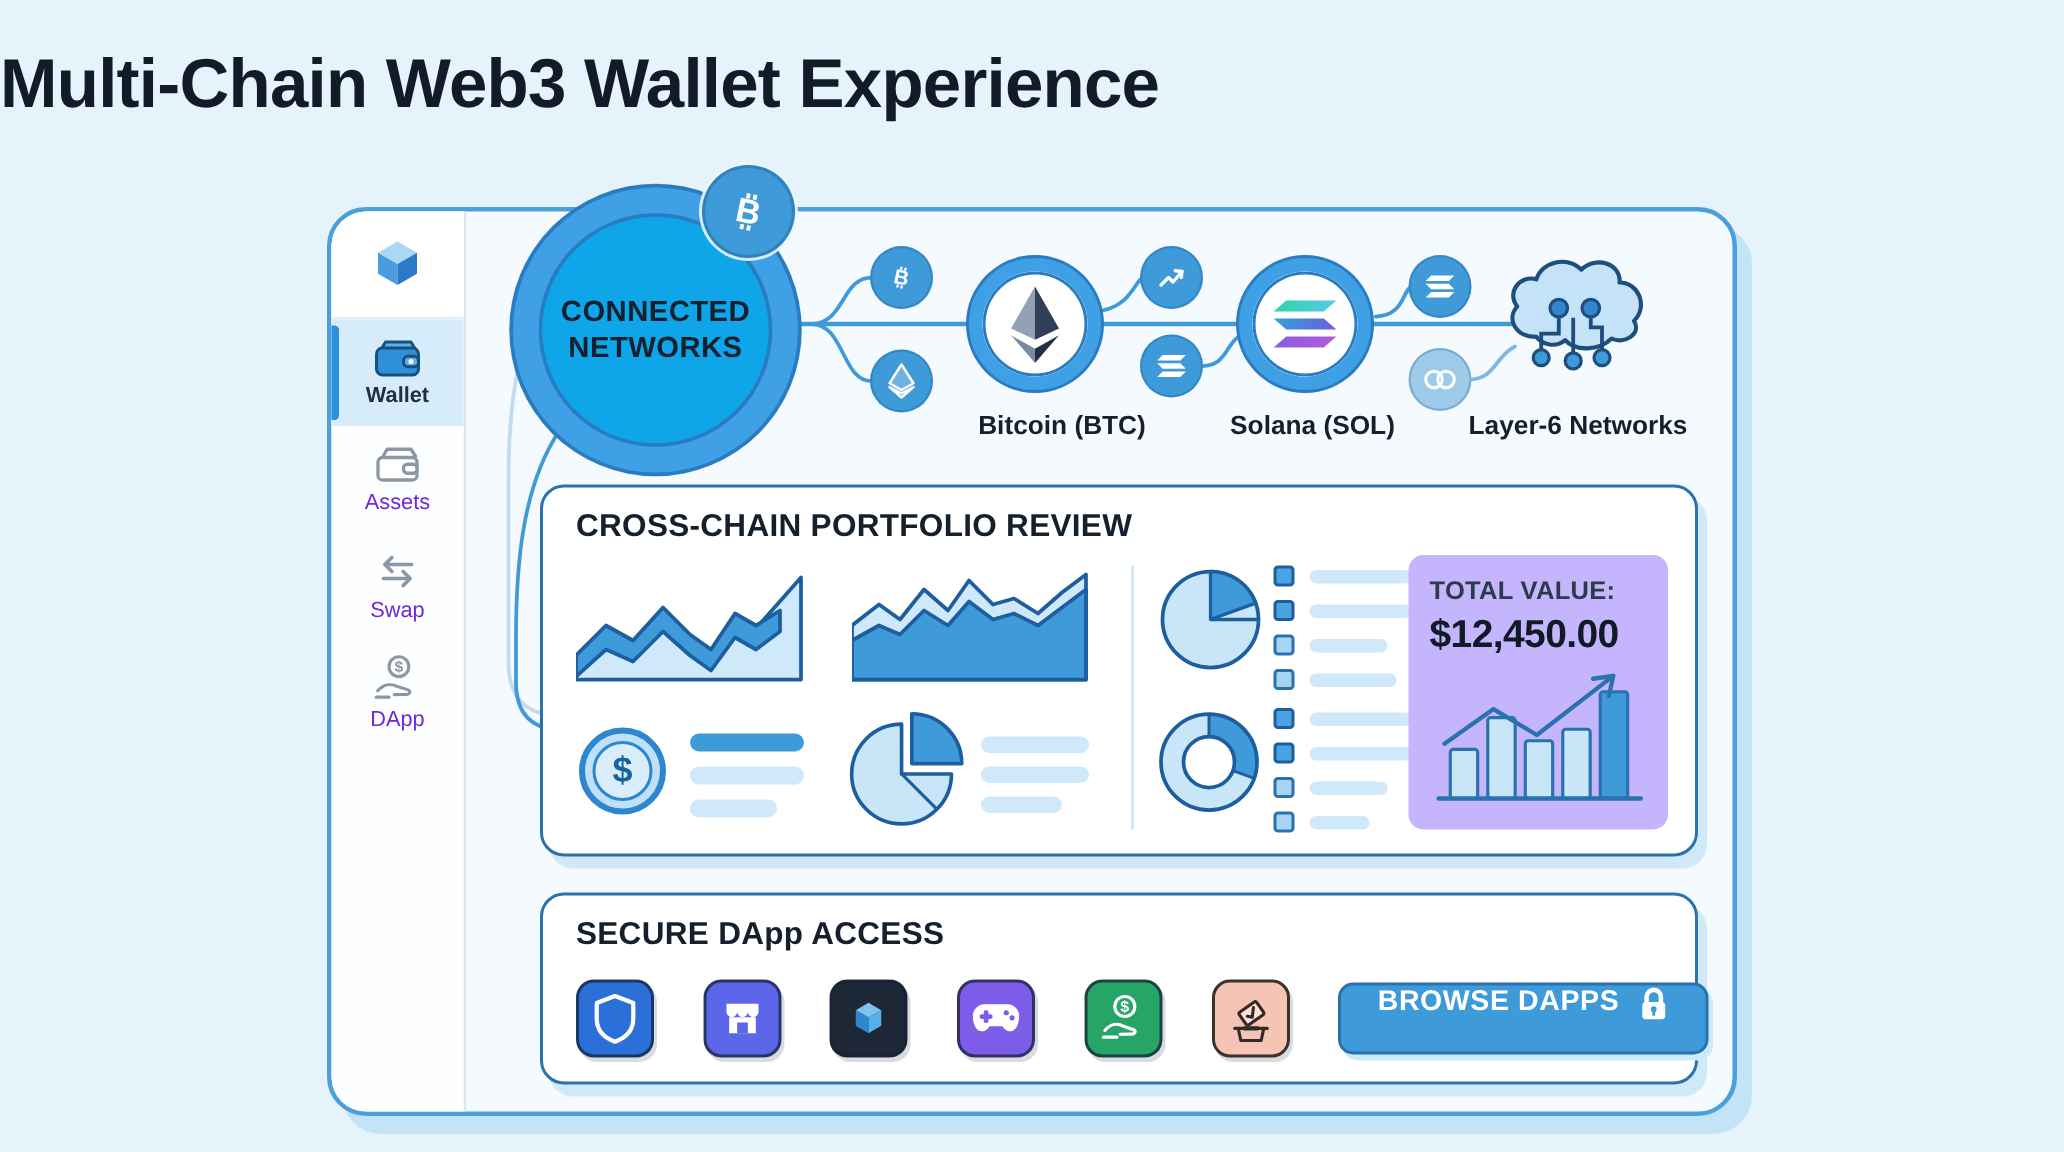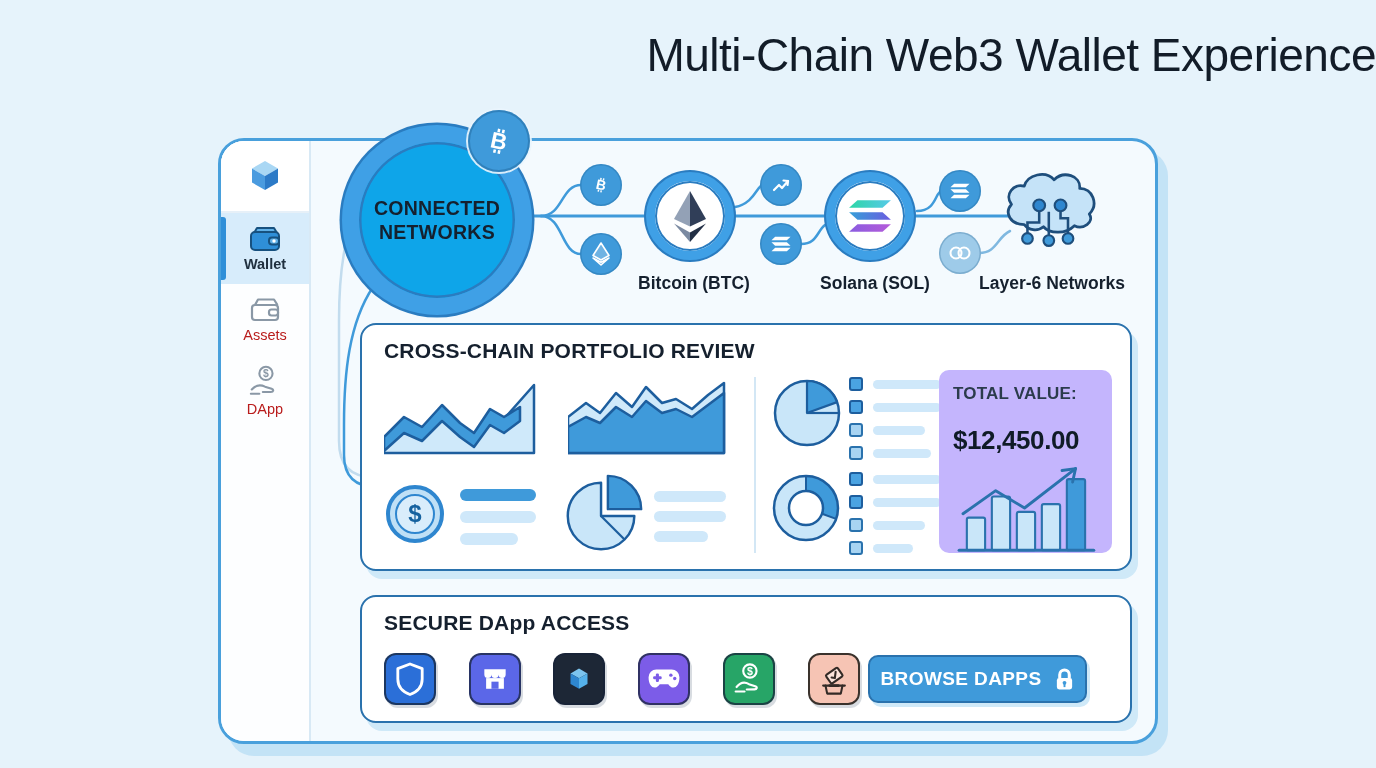--- a/index.html
+++ b/index.html
@@ -1,34 +1,34 @@
 <!DOCTYPE html>
 <html><head>
 <meta charset="utf-8">
 <style>
   * { margin:0; padding:0; box-sizing:border-box; }
   body { font-family:"Liberation Sans", sans-serif; }
   .stage { position:relative; width:1376px; height:768px; background:#e6f3fb; overflow:hidden; }
   .abs { position:absolute; }
 
-  .page-title { position:absolute; top:28px; left:0; width:100%; text-align:right;
-    font-size:46px; font-weight:normal; color:#121c28; letter-spacing:-0.5px; }
+  .page-title { position:absolute; top:28px; left:0; width:100%; text-align:left;
+    font-size:46px; font-weight:bold; color:#121c28; letter-spacing:-0.5px; }
 
   .panel { position:absolute; left:218px; top:138px; width:940px; height:606px;
     background:#f4fafe; border:3px solid #49a0dc; border-radius:26px;
     box-shadow:10px 12px 0 rgba(166,214,243,.55); display:flex; }
 
   
   .sidebar { width:90px; flex:0 0 90px; background:#fdfeff; border-right:2px solid #d8e9f5;
     border-radius:23px 0 0 23px; display:flex; flex-direction:column; align-items:center; }
   .logo-box { width:100%; height:72px; display:flex; align-items:center; justify-content:center;
     border-bottom:2px solid #e6f0f8; background:#fff; border-radius:23px 0 0 0; }
   .nav-item { position:relative; width:100%; height:71px; display:flex; flex-direction:column;
     align-items:center; justify-content:center; gap:3px; cursor:pointer; }
-  .nav-item span { font-size:14.5px; color:#b91c1c; }
+  .nav-item span { font-size:14.5px; color:#6d28d9; }
   .nav-item.active { background:#d7ecfb; }
   .nav-item.active::before { content:""; position:absolute; left:0; top:4px; bottom:4px;
     width:5px; background:#2f8fd8; border-radius:0 3px 3px 0; }
   .nav-item.active span { color:#20303f; font-weight:bold; }
   .nav-settings { margin-top:auto; margin-bottom:16px; }
 
   
   .content { position:relative; flex:1; }
   .connectors { position:absolute; left:0; top:0; z-index:0; overflow:visible; }
 
@@ -75,30 +75,30 @@
 
   .legend { position:absolute; display:flex; flex-direction:column; gap:9px; }
   .legend .row { display:flex; align-items:center; gap:10px; }
   .legend .sq { width:14px; height:14px; border-radius:3px; border:2px solid #2a72ad; background:#a8d4f2; }
   .legend .sq.dark { background:#4aa3e2; border-color:#1d5e9e; }
   .legend .lb { height:9px; border-radius:4.5px; background:#cfe8fa; }
 
   .total-box { position:absolute; left:577px; top:45px; width:173px; height:183px;
     background:#c4b5fd; border-radius:10px; padding:14px 14px 8px; }
   .total-box .tl { font-size:17px; color:#2b3b4c; font-weight:bold; letter-spacing:.2px; }
-  .total-box .tv { font-size:26px; color:#101b27; font-weight:bold; margin-top:21px; letter-spacing:-0.4px; }
+  .total-box .tv { font-size:26px; color:#101b27; font-weight:bold; margin-top:3px; letter-spacing:-0.4px; }
 
   .tile { position:absolute; top:56px; width:52px; height:52px; border-radius:12px;
     border:2px solid rgba(23,35,56,.75); box-shadow:2px 3px 0 rgba(40,60,90,.18);
     display:flex; align-items:center; justify-content:center; cursor:pointer; }
   .tile.ballot { border-color:#3a322c; }
 
-  .browse-btn { position:absolute; left:506px; top:58px; width:219px; height:48px;
+  .browse-btn { position:absolute; left:530px; top:58px; width:247px; height:48px;
     background:#3f9ada; border:2.5px solid #2a72ad; border-radius:10px;
-    display:flex; align-items:center; justify-content:center; gap:12px;
+    display:flex; align-items:flex-start; justify-content:center; gap:12px;
     color:#fff; font-size:19px; font-weight:bold; letter-spacing:.4px;
     box-shadow:3px 4px 0 #cfe9f8; cursor:pointer; }
 </style>
 </head>
 <body>
 
 <div class="stage">
 
   <h1 class="page-title">Multi-Chain Web3 Wallet Experience</h1>
 
@@ -125,20 +125,27 @@
 
       <div class="nav-item">
         <svg width="34" height="28" viewBox="0 0 34 28">
           <path d="M7 9 L10 3.5 H26 L29.5 9" fill="#fff" stroke="#8a98a6" stroke-width="2.2" stroke-linejoin="round"></path>
           <rect x="4" y="9" width="26" height="15" rx="3" fill="#fff" stroke="#8a98a6" stroke-width="2.2"></rect>
           <rect x="21" y="13.5" width="9" height="6" rx="2.5" fill="#fff" stroke="#8a98a6" stroke-width="2.2"></rect>
         </svg>
         <span>Assets</span>
       </div>
 
+      <div class="nav-item">
+        <svg width="32" height="30" viewBox="0 0 32 32" fill="none" stroke="#8a98a6" stroke-width="2.6" stroke-linecap="round" stroke-linejoin="round">
+          <path d="M26 11 H7 M12 6 L7 11 L12 16"></path>
+          <path d="M6 21 H25 M20 16 L25 21 L20 26"></path>
+        </svg>
+        <span>Swap</span>
+      </div>
 
       <div class="nav-item">
         <svg width="34" height="34" viewBox="0 0 36 36" fill="none" stroke="#8a98a6" stroke-width="2.2" stroke-linecap="round">
           <circle cx="19" cy="10" r="7"></circle>
           <text x="19" y="14" text-anchor="middle" font-size="11" font-weight="bold" fill="#8a98a6" stroke="none">$</text>
           <path d="M4 27 c4.5 -5 10 -5 14 -3 l7 2.2 c2.6 .9 2 3.4 -.8 3.4 l-8.5 .1"></path>
           <path d="M3 31.5 h9"></path>
         </svg>
         <span>DApp</span>
       </div>
@@ -216,21 +223,21 @@
       </div>
 
       <div class="node-ring" style="left:335px;top:31px">
         <svg width="46" height="56" viewBox="-23 -28 46 56">
           <polygon points="0,-25 -16,3 0,10.5" fill="#93a1b6"></polygon>
           <polygon points="0,-25 16,3 0,10.5" fill="#303e58"></polygon>
           <polygon points="-16,7.5 0,16.5 0,26" fill="#7b8aa1"></polygon>
           <polygon points="16,7.5 0,16.5 0,26" fill="#222f45"></polygon>
         </svg>
       </div>
-      <div class="node-label" style="left:288px">Bitcoin (BTC)</div>
+      <div class="node-label" style="left:302px">Bitcoin (BTC)</div>
 
       <div class="node-ring" style="left:515px;top:31px">
         <svg width="46" height="36" viewBox="0 0 44 34">
           <defs>
             <linearGradient id="sg1" x1="0" y1="0" x2="1" y2="0">
                 <stop offset="0" stop-color="#2dd6a7"></stop>
                 <stop offset="1" stop-color="#57c9e8"></stop>
               </linearGradient>
             <linearGradient id="sg2" x1="0" y1="0" x2="1" y2="0">
                 <stop offset="0" stop-color="#35a0d8"></stop>

